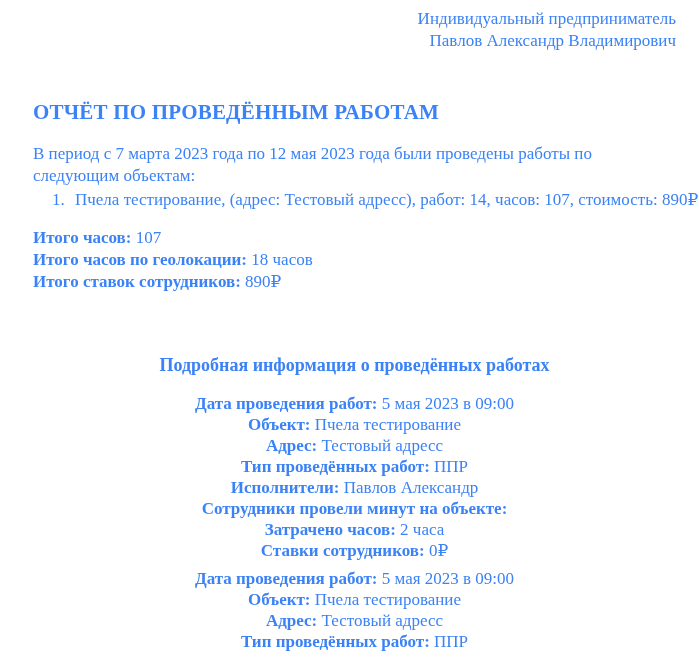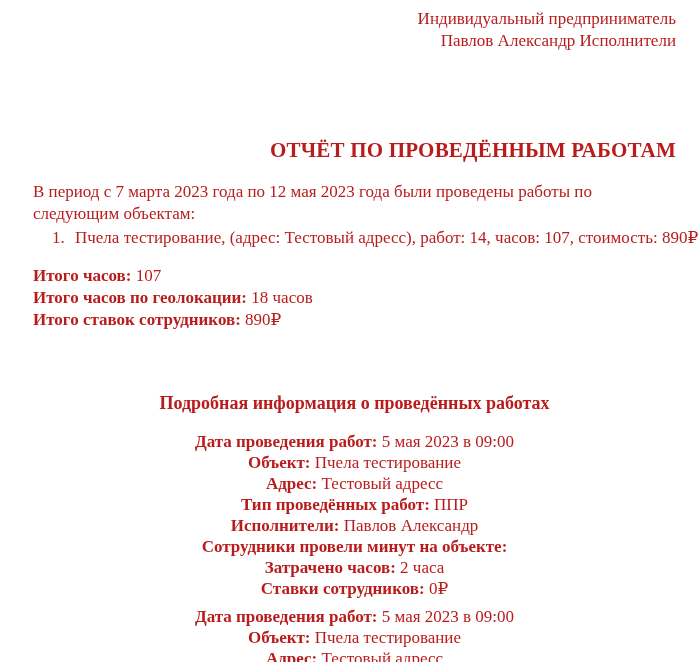--- a/index.html
+++ b/index.html
@@ -2,31 +2,31 @@
 <html><head>
 <meta charset="utf-8">
 <style>
   html, body { margin: 0; padding: 0; background: #ffffff; }
   .page {
     position: relative;
     width: 699px;
     height: 662px;
     box-sizing: border-box;
     background: #ffffff;
-    color: #b91c1c;
+    color: #3b82f6;
     font-family: "Liberation Serif", "DejaVu Serif", serif;
     font-size: 17px;
     line-height: 22px;
     padding: 8px 23px 0 33px;
     overflow: hidden;
   }
   .doc-header { text-align: right; }
   .doc-title {
-    margin-top: 86px;
-    text-align: right;
+    margin-top: 48px;
+    text-align: left;
     font-weight: bold;
     font-size: 21px;
     line-height: 24px;
     letter-spacing: 0.2px;
   }
   .intro { margin-top: 19px; }
   .objects { margin-top: 2px; }
   .object-row { white-space: nowrap; }
   .object-num { display: inline-block; margin-left: 19px; width: 23px; }
   .totals { margin-top: 16px; }
@@ -42,21 +42,21 @@
   .work-block-1 { margin-top: 18px; }
   .work-block-2 { margin-top: 7px; }
 </style>
 </head>
 <body>
 
 <div class="page">
 
   <div class="doc-header">
     <div>Индивидуальный предприниматель</div>
-    <div>Павлов Александр Исполнители</div>
+    <div>Павлов Александр Владимирович</div>
   </div>
 
   <div class="doc-title">ОТЧЁТ ПО ПРОВЕДЁННЫМ РАБОТАМ</div>
 
   <div class="intro">В период с 7 марта 2023 года по 12 мая 2023 года были проведены работы по следующим объектам:</div>
 
   <div class="objects">
 
       <div class="object-row"><span class="object-num">1.</span><span>Пчела тестирование, (адрес: Тестовый адресс), работ: 14, часов: 107, стоимость: 890₽</span></div>
     </div>

